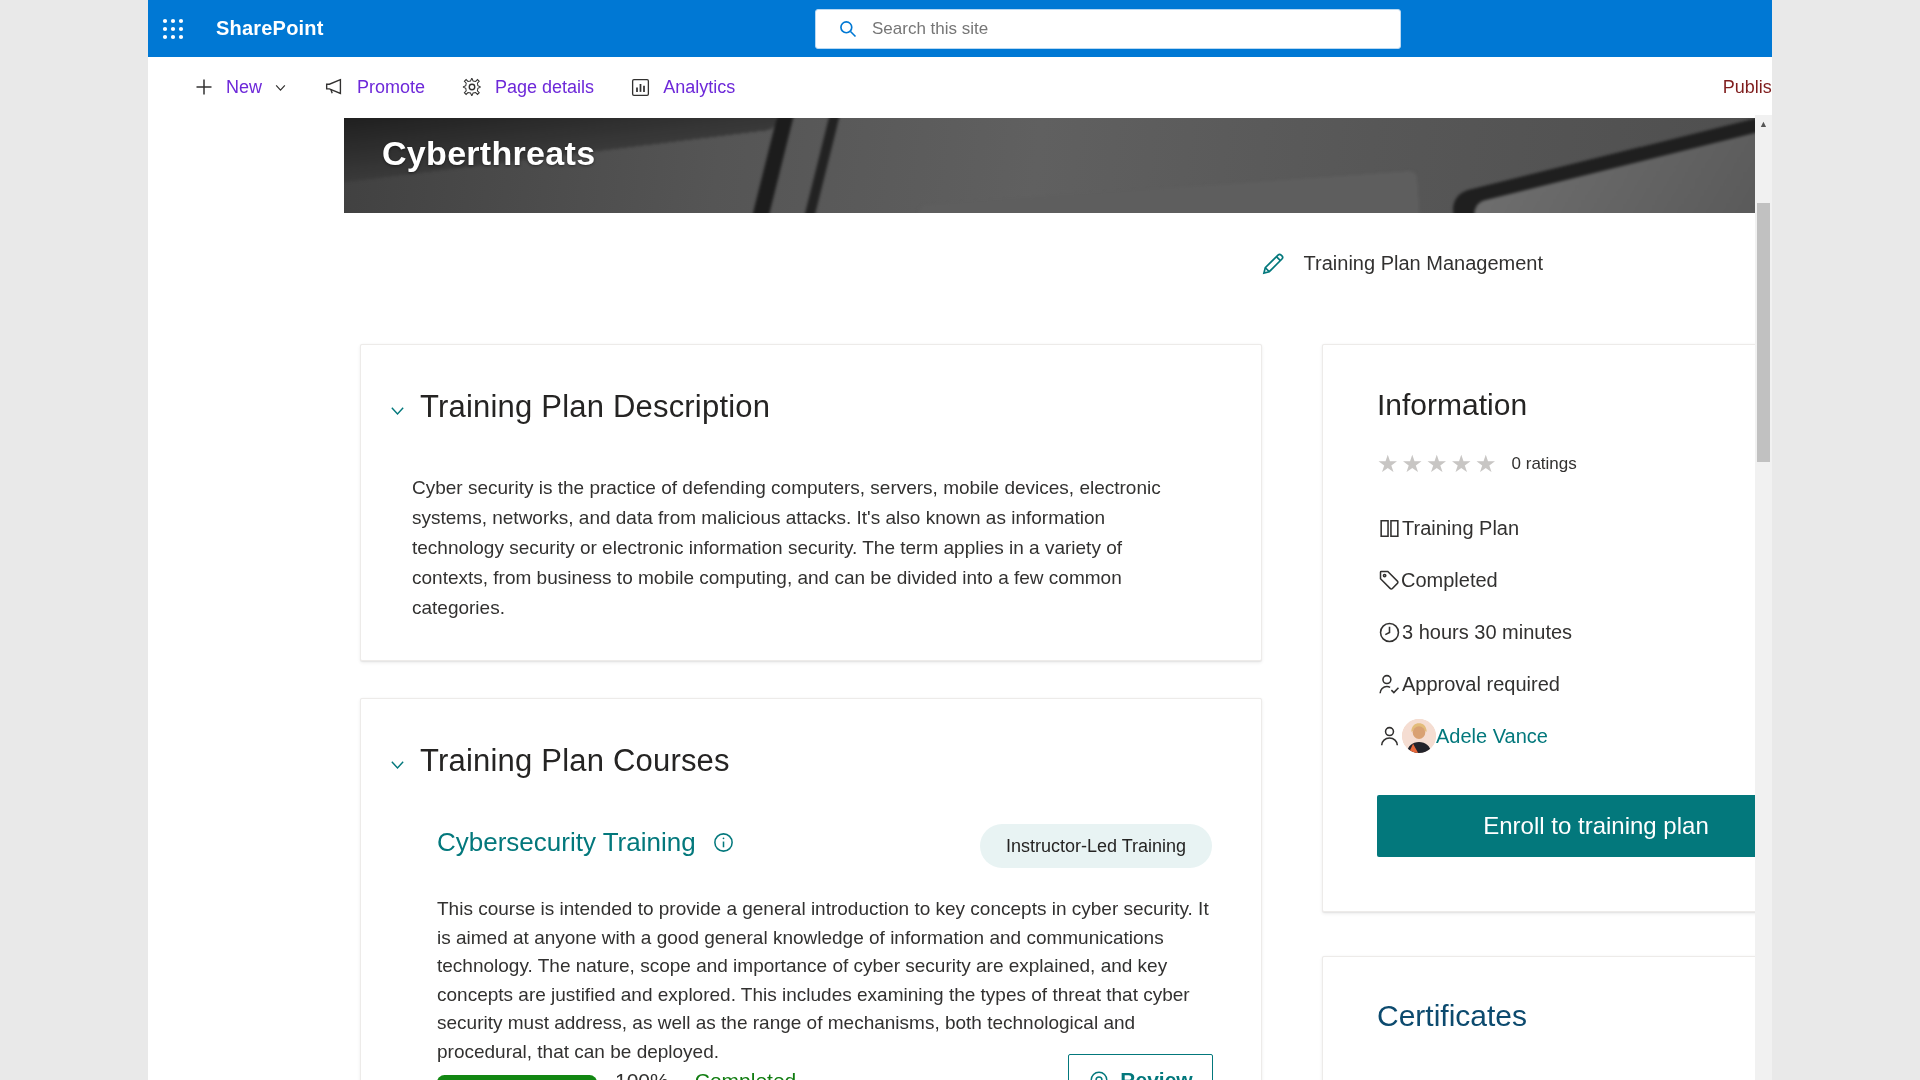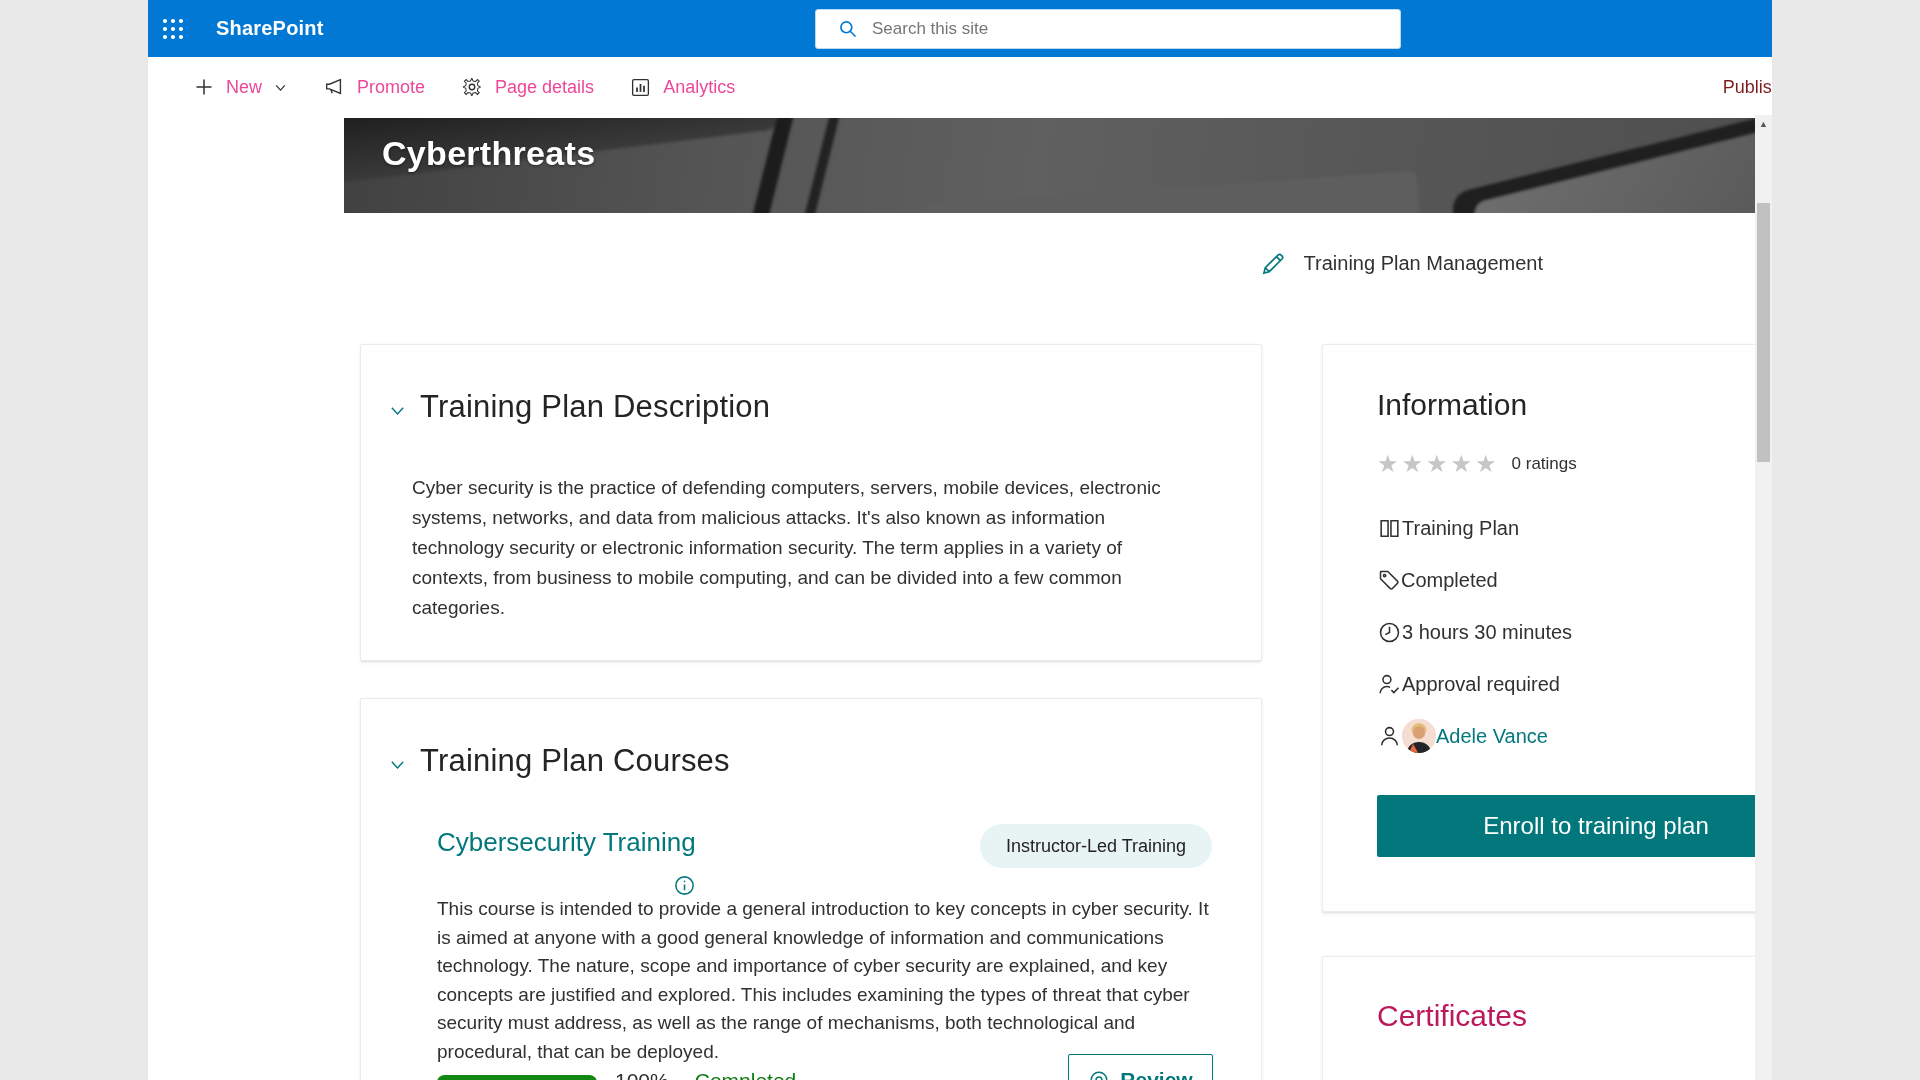--- a/index.html
+++ b/index.html
@@ -32,21 +32,21 @@
   .suite-icon-btn { width:36px; height:36px; display:flex; align-items:center; justify-content:center; cursor:pointer; }
   .qmark { font-size:21px; color:#fff; font-weight:400; }
   .avatar-circle { width:34px; height:34px; border-radius:50%; overflow:hidden; background:#f2d8c8; }
 
   
   .command-bar {
     position:absolute; left:0; top:57px; width:1920px; height:60px; background:#fff;
     display:flex; align-items:center;
   }
   .cmd-left { display:flex; align-items:center; gap:36px; padding-left:46px; }
-  .cmd-item { display:flex; align-items:center; gap:12px; color:#ec4899; font-size:18px; cursor:pointer; }
+  .cmd-item { display:flex; align-items:center; gap:12px; color:#6d28d9; font-size:18px; cursor:pointer; }
   .cmd-right { position:absolute; right:24px; top:0; height:60px; display:flex; align-items:center; gap:24px; }
   .published { font-size:18px; color:#7f1d1d; }
   .collapse-btn { width:46px; height:42px; background:#f1f0ef; border-radius:8px; display:flex; align-items:center; justify-content:center; cursor:pointer; }
 
   
   .banner {
     position:absolute; left:196px; top:118px; width:1506px; height:95px;
     overflow:hidden; background:linear-gradient(97deg,#414141 0%,#555 25%,#606060 46%,#575757 68%,#4d4d4d 100%);
   }
   .banner .art { position:absolute; inset:0; filter:blur(1.5px); }
@@ -76,21 +76,21 @@
 
   .section-head { display:flex; align-items:center; gap:14px; padding:44px 0 0 28px; }
   .section-title { font-size:31px; font-weight:300; color:#252423; letter-spacing:.2px; }
   .chev-btn { cursor:pointer; margin-top:6px; }
 
   .desc-body {
     position:absolute; left:51px; top:128px; width:790px;
     font-size:19px; line-height:30px; color:#323130;
   }
 
-  .course-row-title { position:absolute; left:76px; top:128px; display:flex; align-items:flex-end; gap:16px;flex-direction:column; }
+  .course-row-title { position:absolute; left:76px; top:128px; display:flex; align-items:center; gap:16px; }
   .course-name { font-size:26px; color:#03787c; cursor:pointer; }
   .badge {
     position:absolute; right:49px; top:125px; height:44px; padding:0 26px;
     background:#e8f3f3; border-radius:22px; display:flex; align-items:center;
     font-size:18px; color:#252423;
   }
   .course-desc {
     position:absolute; left:76px; top:196px; width:775px;
     font-size:19px; line-height:28.5px; color:#323130;
   }
@@ -114,21 +114,21 @@
   .info-rows { padding:26px 0 0 54px; }
   .info-row { display:flex; align-items:center; height:52px; color:#323130; font-size:20px; }
   .owner-link { color:#03787c; cursor:pointer; }
   .enroll-btn {
     position:absolute; left:54px; top:450px; width:438px; height:62px;
     background:#03787c; color:#fff; border:none; border-radius:2px;
     font-size:24px; font-family:"Liberation Sans", sans-serif; cursor:pointer;
   }
 
   .cert-head { display:flex; align-items:center; justify-content:space-between; padding:42px 62px 0 54px; }
-  .cert-title { font-size:30px; font-weight:300; color:#be185d; }
+  .cert-title { font-size:30px; font-weight:300; color:#0c4a6e; }
   .kebab { display:flex; flex-direction:column; gap:4px; cursor:pointer; padding:4px; }
   .kebab i { width:4px; height:4px; border-radius:50%; background:#5b93a0; display:block; }
 
   
   .scrollbar { position:absolute; right:0; top:115px; width:17px; height:965px; background:#f1f1f1; }
   .scroll-up { width:17px; height:17px; display:flex; align-items:center; justify-content:center; color:#555; font-size:9px; cursor:pointer; }
   .scroll-thumb { position:absolute; left:2px; top:88px; width:13px; height:259px; background:#c1c1c1; cursor:pointer; }
 </style>
 </head>
 <body>

